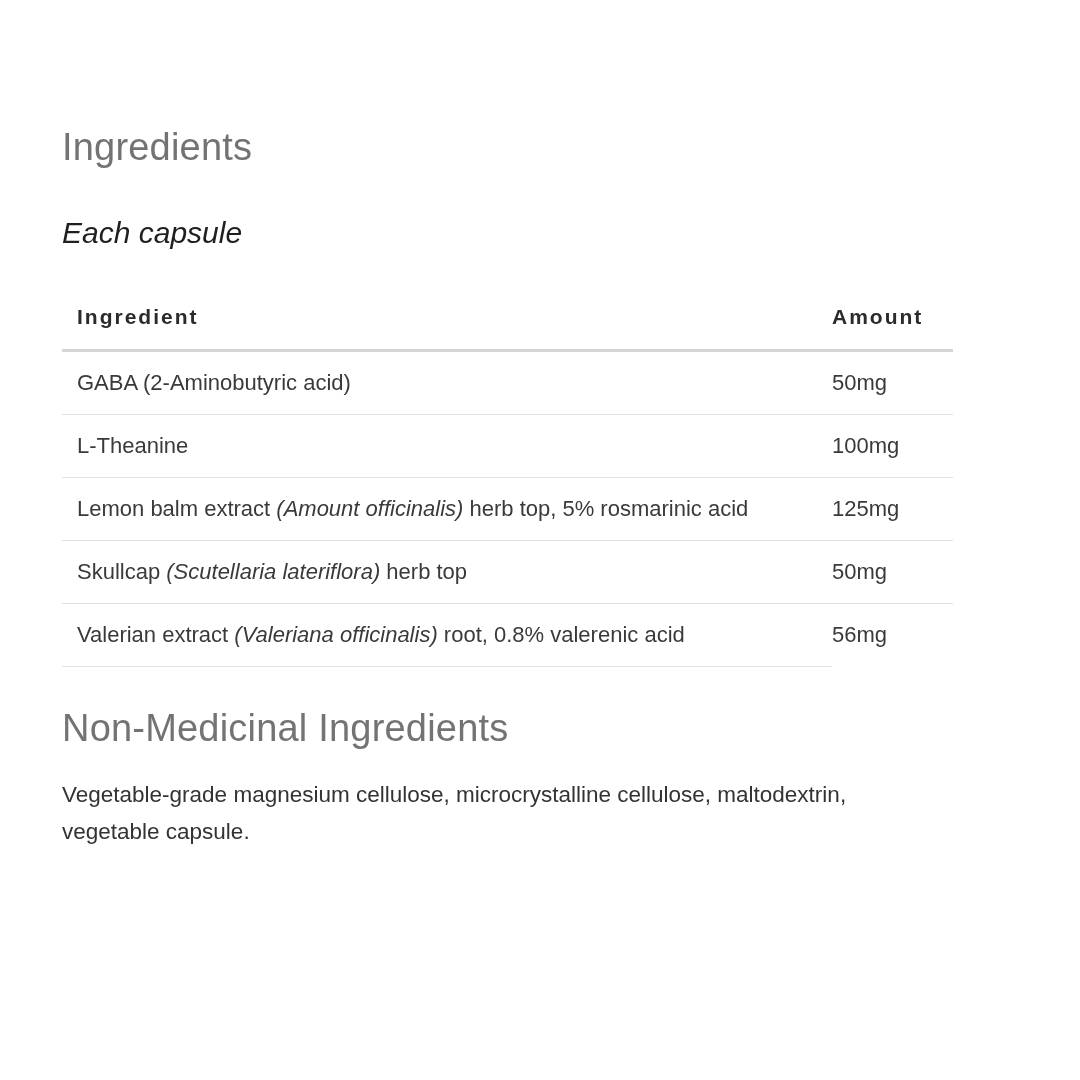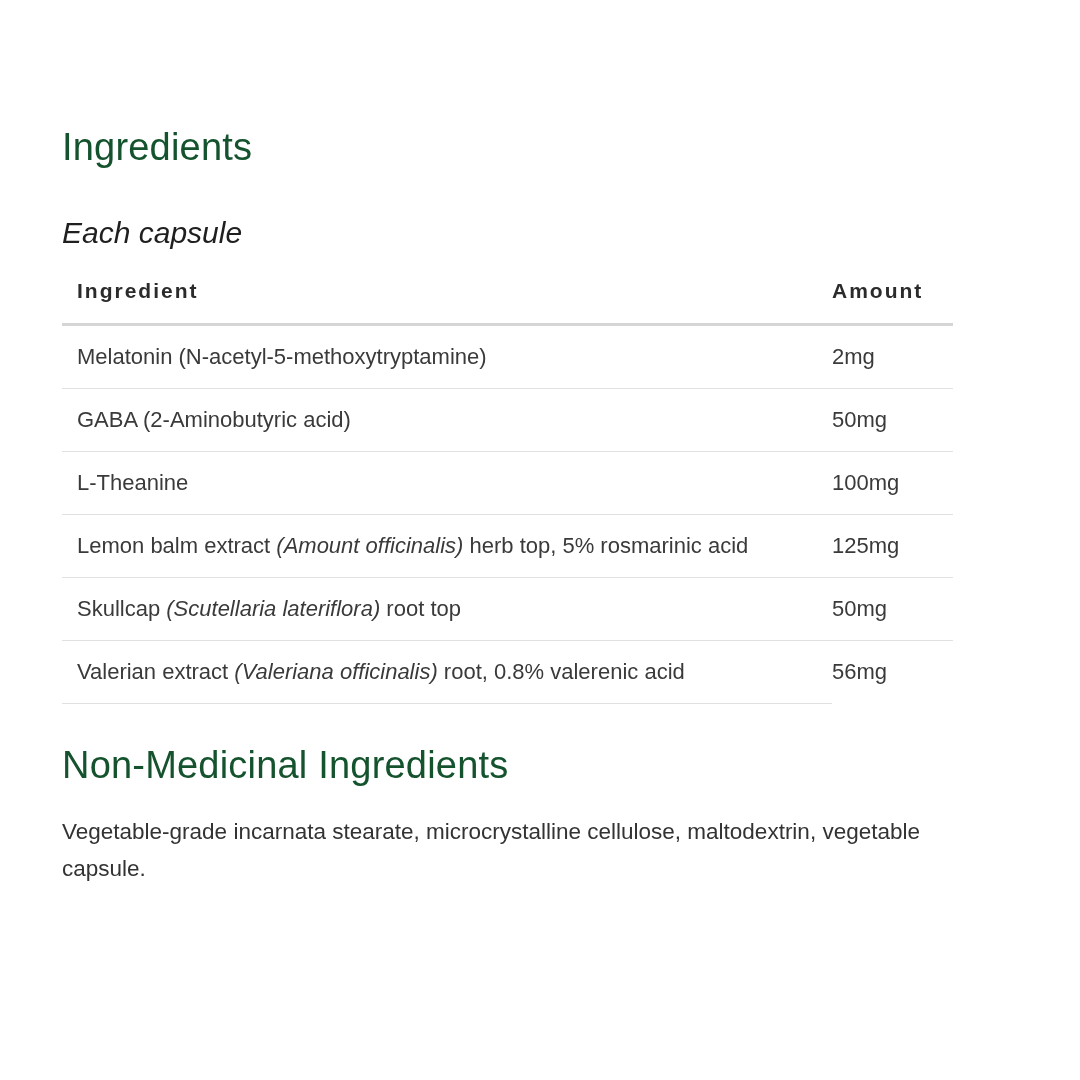--- a/index.html
+++ b/index.html
@@ -11,32 +11,32 @@
     overflow: hidden;
   }
   .page {
     width: 891px;
     margin-left: 62px;
     padding-top: 126px;
   }
   .section-title {
     font-size: 38px;
     font-weight: 400;
-    color: #14532d;
+    color: #737373;
     letter-spacing: 0.2px;
     line-height: 1.15;
   }
   .subtitle {
     margin-top: 46px;
     font-size: 30px;
     font-style: italic;
     color: #1f1f1f;
   }
   table.ingredients {
-    margin-top: 29px;
+    margin-top: 55px;
     width: 891px;
     border-collapse: collapse;
     table-layout: fixed;
   }
   col.c-ing { width: 770px; }
   col.c-amt { width: 121px; }
   th {
     text-align: left;
     font-size: 21px;
     font-weight: 700;
@@ -81,43 +81,39 @@
       <col class="c-amt">
     </colgroup>
     <thead>
       <tr>
         <th class="h-ing">Ingredient</th>
         <th class="h-amt">Amount</th>
       </tr>
     </thead>
     <tbody>
         <tr>
-          <td class="cell-ingredient"><span>Melatonin (N-acetyl-5-methoxytryptamine)</span></td>
-          <td class="cell-amount">2mg</td>
-        </tr>
-        <tr>
           <td class="cell-ingredient"><span>GABA (2-Aminobutyric acid)</span></td>
           <td class="cell-amount">50mg</td>
         </tr>
         <tr>
           <td class="cell-ingredient"><span>L-Theanine</span></td>
           <td class="cell-amount">100mg</td>
         </tr>
         <tr>
           <td class="cell-ingredient"><span>Lemon balm extract </span><span class="em">(Amount officinalis)</span><span> herb top, 5% rosmarinic acid</span></td>
           <td class="cell-amount">125mg</td>
         </tr>
         <tr>
-          <td class="cell-ingredient"><span>Skullcap </span><span class="em">(Scutellaria lateriflora)</span><span> root top</span></td>
+          <td class="cell-ingredient"><span>Skullcap </span><span class="em">(Scutellaria lateriflora)</span><span> herb top</span></td>
           <td class="cell-amount">50mg</td>
         </tr>
         <tr class="last-row">
           <td class="cell-ingredient"><span>Valerian extract </span><span class="em">(Valeriana officinalis)</span><span> root, 0.8% valerenic acid</span></td>
           <td class="cell-amount">56mg</td>
         </tr>
       </tbody>
   </table>
 
   <h2 class="section-title">Non-Medicinal Ingredients</h2>
 
-  <p class="nm-body">Vegetable-grade incarnata stearate, microcrystalline cellulose, maltodextrin, vegetable capsule.</p>
+  <p class="nm-body">Vegetable-grade magnesium cellulose, microcrystalline cellulose, maltodextrin, vegetable capsule.</p>
 
 </div>
 
 </body></html>

